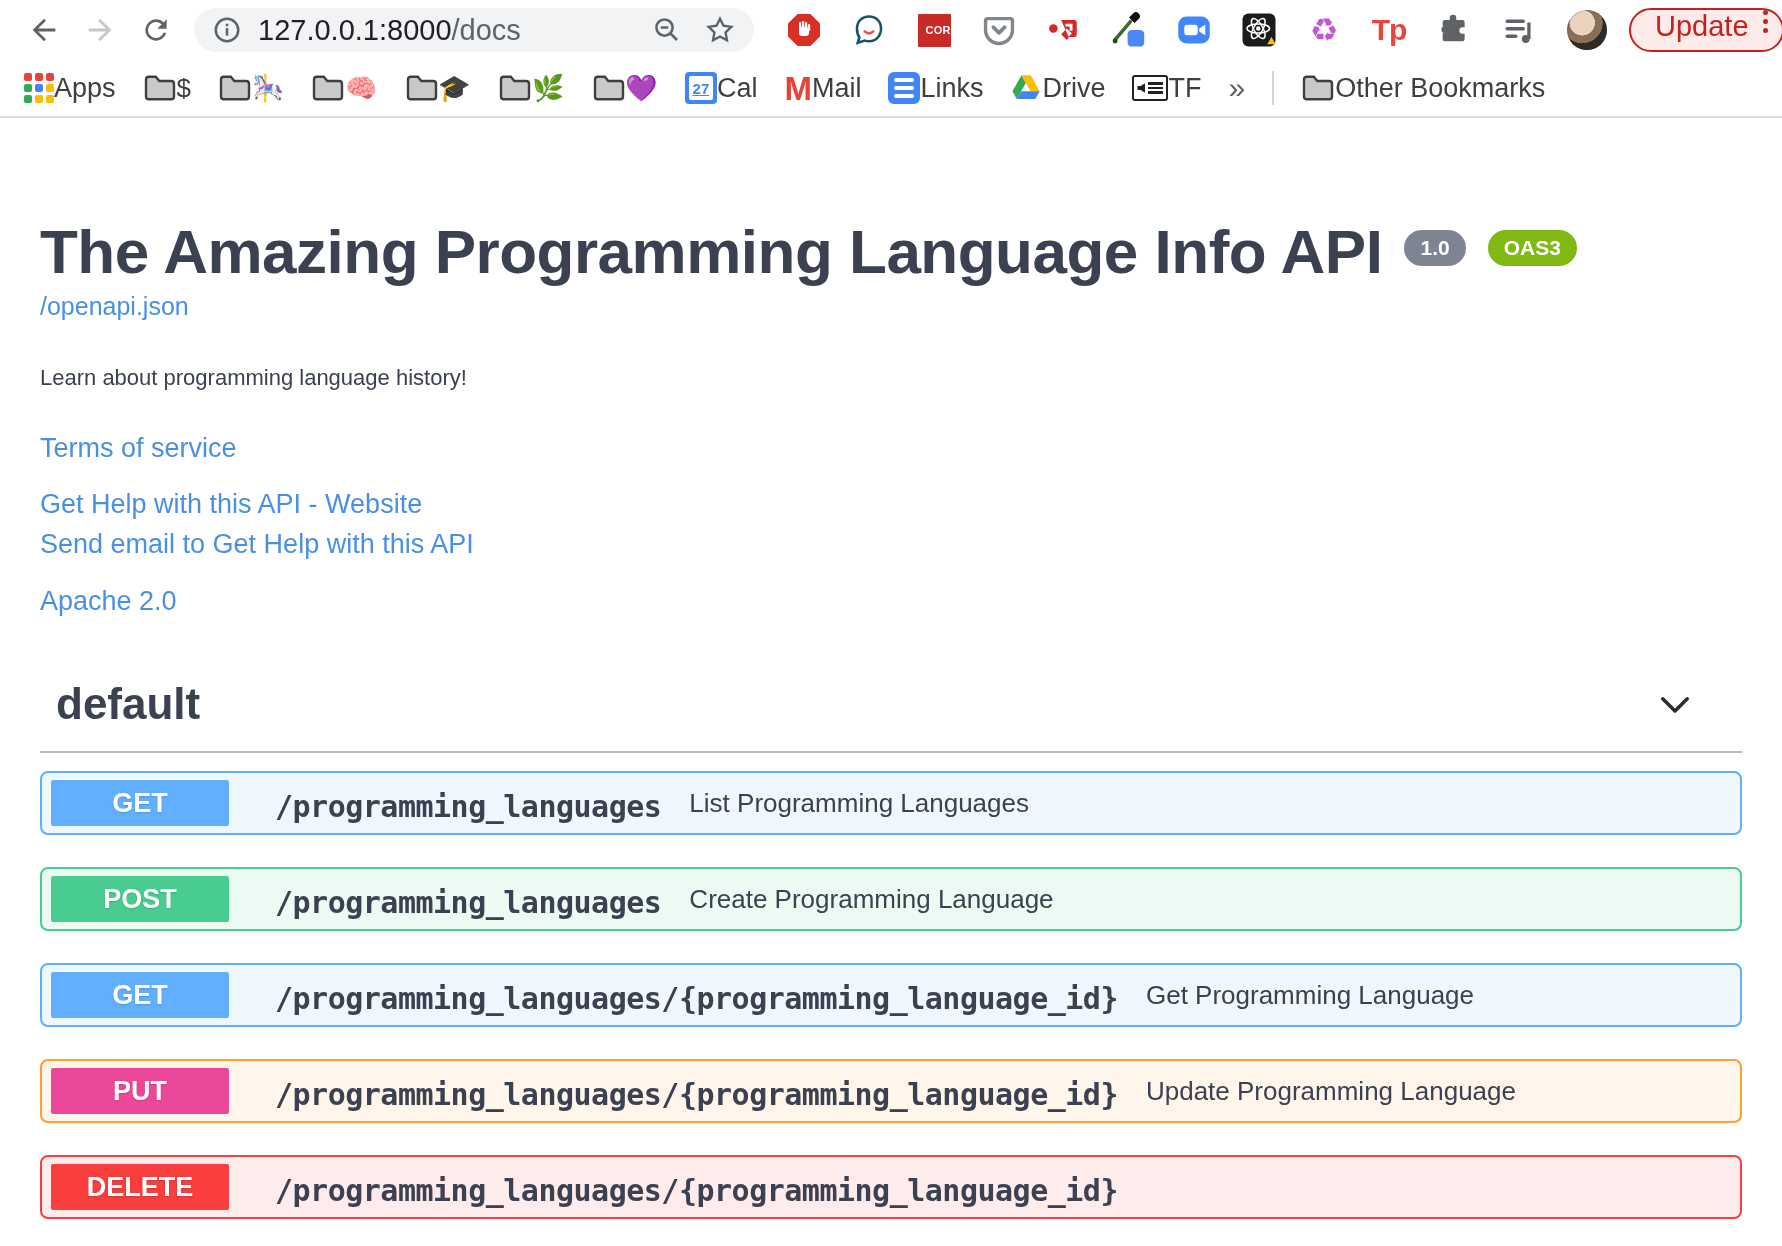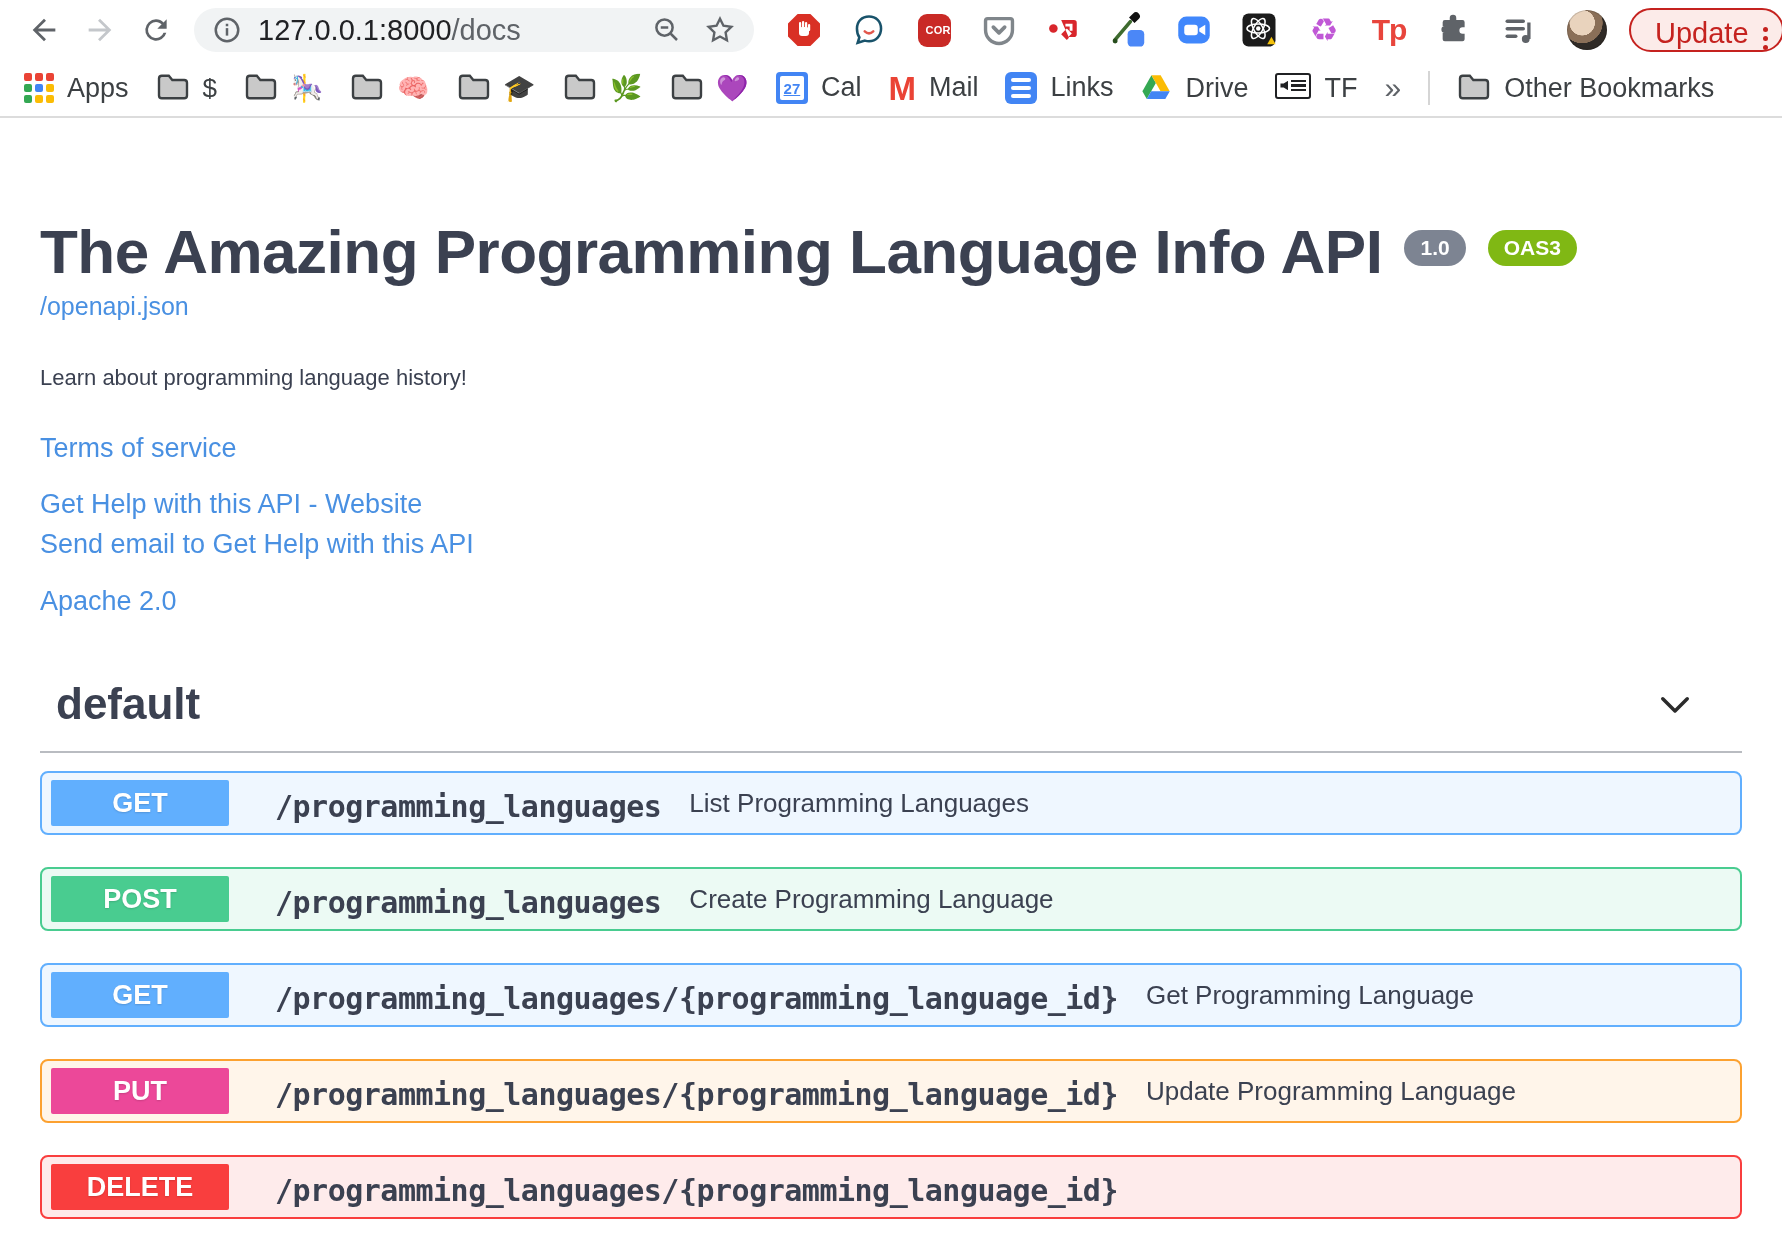--- a/index.html
+++ b/index.html
@@ -14,37 +14,37 @@
           display:flex; align-items:center; padding:0 18px; flex:0 0 auto; }
   .addr .info { flex:0 0 auto; }
   .url { margin-left:16px; font-size:29px; color:#202124; white-space:nowrap; flex:1 1 auto; }
   .url .path { color:#5f6368; }
   .addr .tail { display:flex; gap:22px; align-items:center; }
   .ext-row { display:flex; align-items:center; gap:29px; margin-left:32px; }
   .ext { width:36px; height:36px; display:flex; align-items:center; justify-content:center; position:relative; flex:0 0 auto; }
   .ico-octagon { width:32px; height:32px; background:#d93025;
       clip-path:polygon(30% 0,70% 0,100% 30%,100% 70%,70% 100%,30% 100%,0 70%,0 30%);
       display:flex; align-items:center; justify-content:center; }
-  .cors { width:33px; height:33px; background:#c92a26; border-radius:9px; color:#fff;
+  .cors { width:33px; height:33px; background:#c92a26; border-radius:1px; color:#fff;
           font-size:11px; font-weight:bold; display:flex; align-items:center; justify-content:center; letter-spacing:.3px;padding-left:16px; }
   .tp { color:#e8453c; font-weight:bold; font-size:30px; letter-spacing:-1px; }
   .recycle { color:#c058d6; font-size:32px; line-height:1; }
   .avatar { width:40px; height:40px; border-radius:50%; margin-left:30px; flex:0 0 auto;
             background:radial-gradient(circle at 38% 32%, #e9d3bd 0 34%, #8a6f58 35% 55%, #2f2a26 56%);
             box-shadow:inset 0 0 0 1px rgba(0,0,0,.15); }
   .update-btn { margin-left:22px; height:44px; padding:0 14px 0 24px; border:2.5px solid #c5221f; background:#fcebe9;
-                border-radius:24px; display:flex; align-items:flex-end; gap:14px; flex:0 0 auto; }
+                border-radius:24px; display:flex; align-items:flex-start; gap:14px; flex:0 0 auto; }
   .update-btn span { color:#c5221f; font-size:29px; }
   .kebab { display:flex; flex-direction:column; gap:4px; }
   .kebab i { width:5px; height:5px; border-radius:50%; background:#c5221f; }
 
   
   .bookmarks { height:58px; display:flex; align-items:center; padding:0 20px 0 24px; gap:27px;
                border-bottom:2px solid #dcdcdc; background:#fff; }
-  .bm { display:flex; align-items:flex-start; gap:13px; font-size:27px; color:#3c4043; white-space:nowrap; }
+  .bm { display:flex; align-items:center; font-size:27px; color:#3c4043; white-space:nowrap; }
   .bm .emoji { font-size:26px; }
   .apps-grid { display:grid; grid-template-columns:repeat(3,8px); grid-template-rows:repeat(3,8px); gap:3px; }
   .apps-grid i { border-radius:2px; }
   .cal-icon { width:32px; height:32px; background:#4285f4; border-radius:4px; display:flex; align-items:center; justify-content:center; }
   .cal-icon b { background:#fff; width:24px; height:24px; display:flex; align-items:center; justify-content:center;
                 color:#4285f4; font-size:15px; border-radius:2px;text-decoration:underline; }
   .gmail-m { color:#ea4335; font-weight:bold; font-size:33px; line-height:1; }
   .links-icon { width:32px; height:32px; background:#4285f4; border-radius:6px; display:flex; flex-direction:column;
                 justify-content:center; gap:4px; padding:0 6px; }
   .links-icon i { height:4px; background:#fff; border-radius:2px; }

